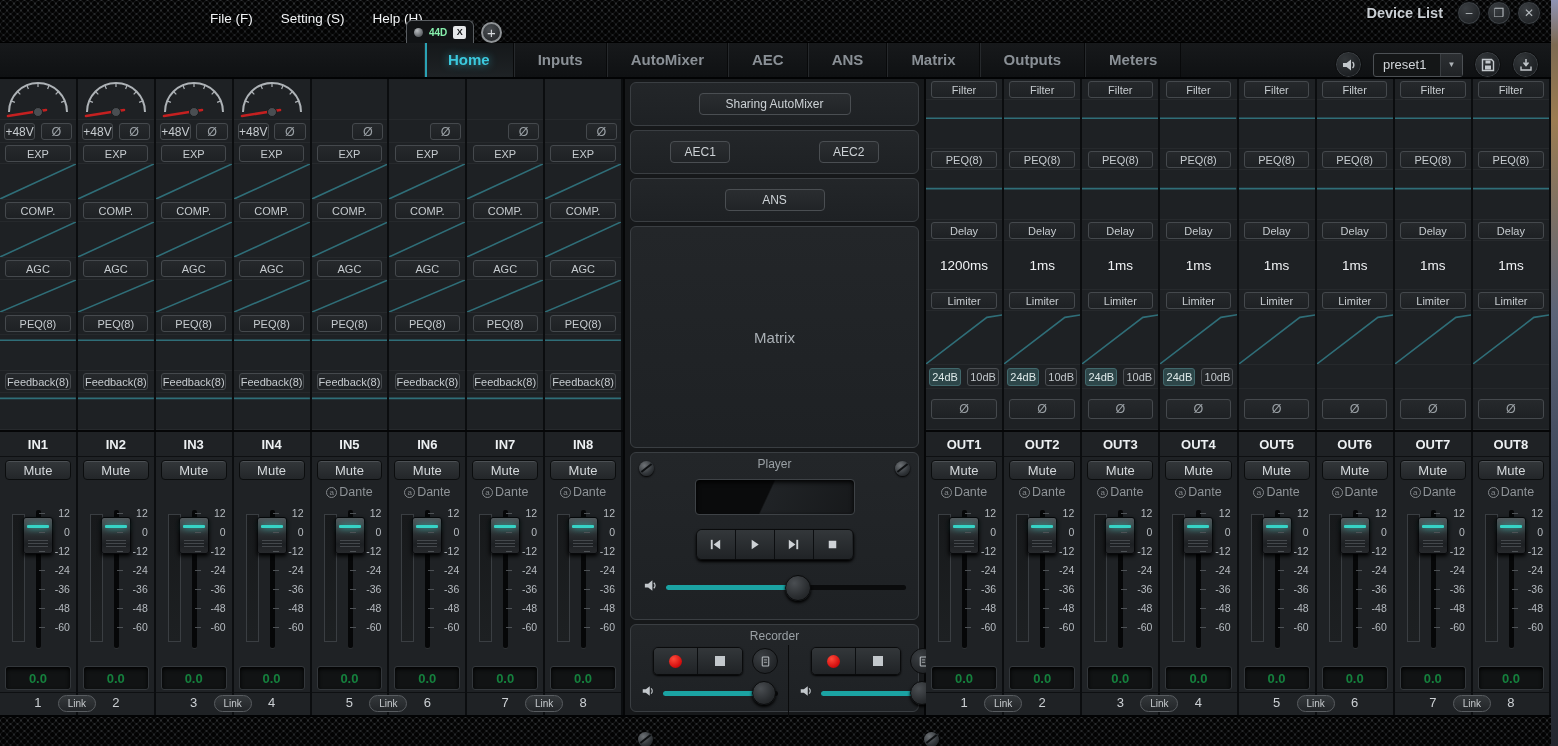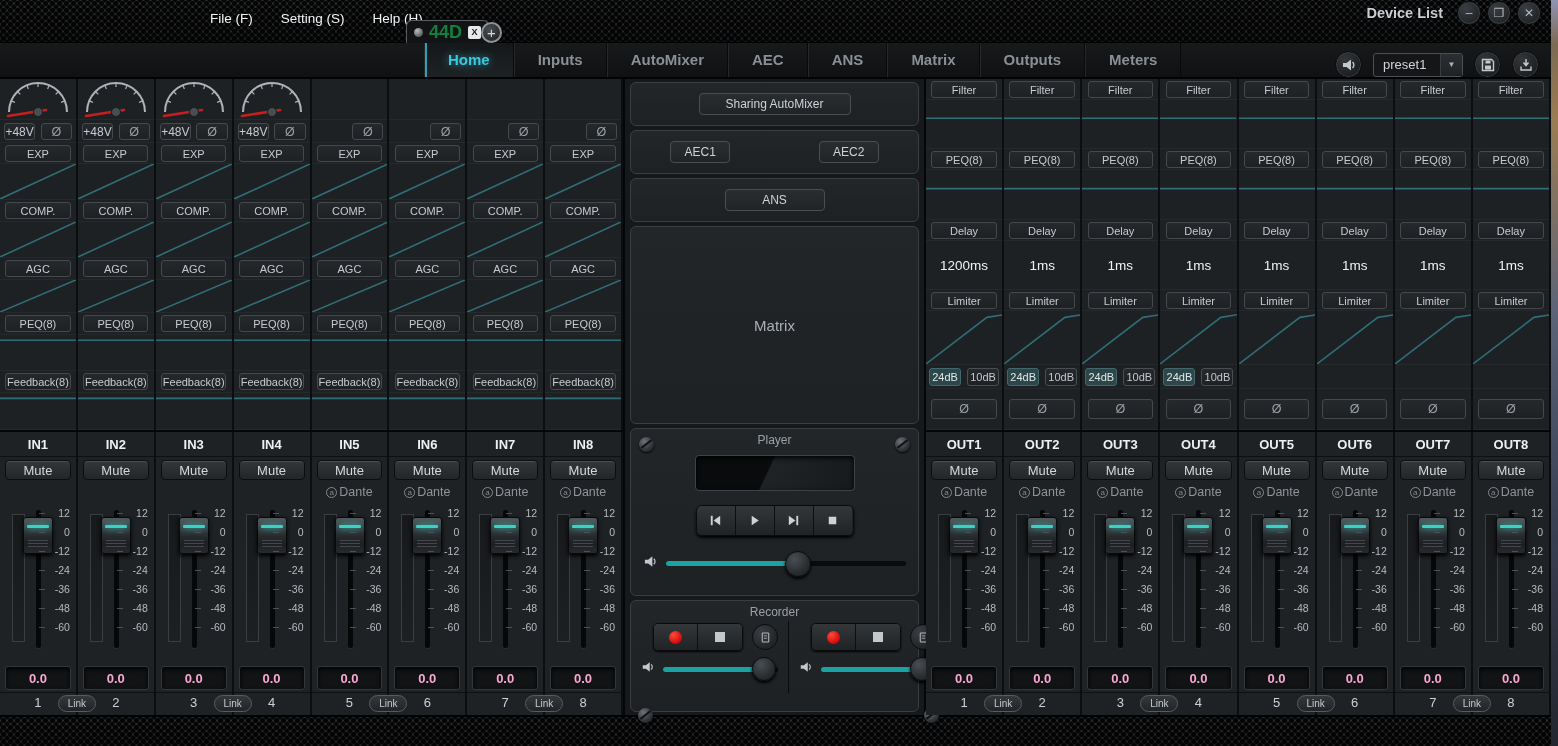--- a/index.html
+++ b/index.html
@@ -12,21 +12,21 @@
       radial-gradient(circle,#030303 0 2.1px,rgba(0,0,0,0) 2.7px),
       linear-gradient(180deg,#2e3032,#1e2022);
     background-size:7px 7px,7px 7px,100% 100%;background-position:0 0,3.5px 3.5px,0 0;}
   
   #top{position:relative;height:43px;border-bottom:1px solid #000;}
   #menu{position:absolute;left:210px;top:11px;display:flex;gap:28px;}
   .menu-item{font-size:13.5px;color:#f2f4f6;cursor:default;text-shadow:0 1px 2px #000;}
   #device-tab{position:absolute;left:406px;top:20px;height:23px;display:flex;align-items:center;gap:6px;
     padding:0 7px;background:#111315;border:1px solid #5a5e62;border-bottom:none;border-radius:6px 6px 0 0;}
   #tab-led{width:9px;height:9px;border-radius:50%;background:radial-gradient(circle at 35% 30%,#b9bdc1,#6a6e72 60%,#3c4044);}
-  #tab-label{font-size:18px;font-weight:bold;color:#15803d;}
+  #tab-label{font-size:10px;font-weight:bold;color:#86efac;}
   #tab-close{width:13px;height:13px;background:#e6e8ea;border-radius:2px;color:#131517;font-size:9px;font-weight:bold;
     line-height:13px;text-align:center;text-transform:uppercase;}
   #add-tab{position:absolute;left:481px;top:22px;width:21px;height:21px;border-radius:50%;
     background:radial-gradient(circle at 35% 30%,#4a4e52,#2a2d30 70%);border:2px solid #8f9396;
     color:#d7dadd;font-size:15px;line-height:17px;text-align:center;}
   #win-title{position:absolute;right:108px;top:5px;font-size:14.5px;font-weight:bold;color:#c9ced3;text-shadow:0 1px 1px #000;}
   #win-btns{position:absolute;right:10px;top:1px;display:flex;gap:6px;}
   .winbtn{width:24px;height:24px;border-radius:50%;background:radial-gradient(circle at 35% 30%,#3a3e42,#222528 70%);
     border:1px solid #0c0e10;box-shadow:0 0 0 1px #3c4044 inset;color:#b4b9bd;
     font-size:12px;line-height:22px;text-align:center;}
@@ -85,37 +85,37 @@
   .fcap{position:absolute;left:23px;top:15px;width:30px;height:37px;border-radius:3px;border:1px solid #07080a;
     background:linear-gradient(#53575b,#2b2e31 45%,#1d2023 75%,#27292c);box-shadow:0 2px 4px #000;}
   .fcap .tline{position:absolute;left:3px;right:3px;top:7px;height:3px;background:#36d3c6;border-radius:1px;
     box-shadow:0 0 7px #2ec7bc;}
   .fcap:after{content:"";position:absolute;left:4px;right:4px;bottom:4px;height:9px;
     background:repeating-linear-gradient(180deg,#44484c 0 1px,transparent 1px 3px);}
   .fscale{position:absolute;right:3px;top:5px;width:26px;display:flex;flex-direction:column;}
   .fscale span{height:19px;font-size:10.5px;color:#b6bbc0;text-align:right;padding-right:3px;position:relative;}
   .fscale span:before{content:"";position:absolute;left:-8px;top:6px;width:6px;height:1px;background:#4e5256;}
   .gainbox{margin:12px 5px 0;height:24px;line-height:23px;background:#111314;border:1px solid #33373b;border-radius:3px;
-    color:#f9a8d4;font-size:13px;font-weight:bold;text-align:center;box-shadow:inset 0 2px 4px #000;}
+    color:#15803d;font-size:13px;font-weight:bold;text-align:center;box-shadow:inset 0 2px 4px #000;}
   .numrow{position:relative;height:21px;margin-top:2px;border-top:1px solid #0e1012;text-align:center;
     font-size:13px;color:#ccd0d4;line-height:20px;}
   .linkbtn{position:absolute;right:-20px;top:2px;z-index:6;width:38px;height:17px;border-radius:9px;
     background:linear-gradient(#34383b,#222528);border:1px solid #585c60;font-size:10px;color:#c6cacd;
     line-height:15px;text-align:center;}
   
   .panel{position:relative;background:linear-gradient(#232629,#1e2124);border:1px solid #3a3e42;border-radius:6px;flex:none;}
   .ptitle{text-align:center;font-size:12px;color:#9aa0a5;padding-top:4px;}
   .cbtn{display:block;margin:0 auto;height:22px;line-height:21px;text-align:center;font-size:12px;color:#cdd2d6;
     background:linear-gradient(#2a2d30,#212427);border:1px solid #4a4e52;border-radius:4px;}
   #p-automix{height:44px;display:flex;align-items:center;justify-content:center;}
   #p-aec{height:44px;display:flex;align-items:center;justify-content:center;gap:10px;}
   #p-ans{height:44px;display:flex;align-items:center;justify-content:center;}
   #p-matrix{flex:1;display:flex;align-items:center;justify-content:center;font-size:15px;color:#aab0b5;}
   #p-player{height:168px;}
-  #p-recorder{height:112px;}
+  #p-recorder{height:88px;}
   .screw{position:absolute;width:15px;height:15px;border-radius:50%;
     background:radial-gradient(circle at 35% 30%,#6e7276,#34383c 55%,#141618);box-shadow:0 1px 2px #000;}
   .screw:after{content:"";position:absolute;left:1px;right:1px;top:6px;height:2px;background:#0e1012;transform:rotate(-38deg);}
   #pl-screen{margin:8px auto 0;width:160px;height:36px;border-radius:4px;border:1px solid #3e4246;
     background:linear-gradient(115deg,#0a0b0c 45%,#202326 46%,#17191b);box-shadow:inset 0 2px 5px #000;}
   #transport{margin:14px auto 0;width:158px;display:flex;border:1px solid #0a0b0c;border-radius:6px;
     overflow:hidden;box-shadow:0 2px 3px #000;}
   .tbtn{width:40px;height:29px;background:linear-gradient(#33373a,#202326);border-right:1px solid #0c0e10;
     display:flex;align-items:center;justify-content:center;}
   .tbtn:last-child{border-right:none;}

